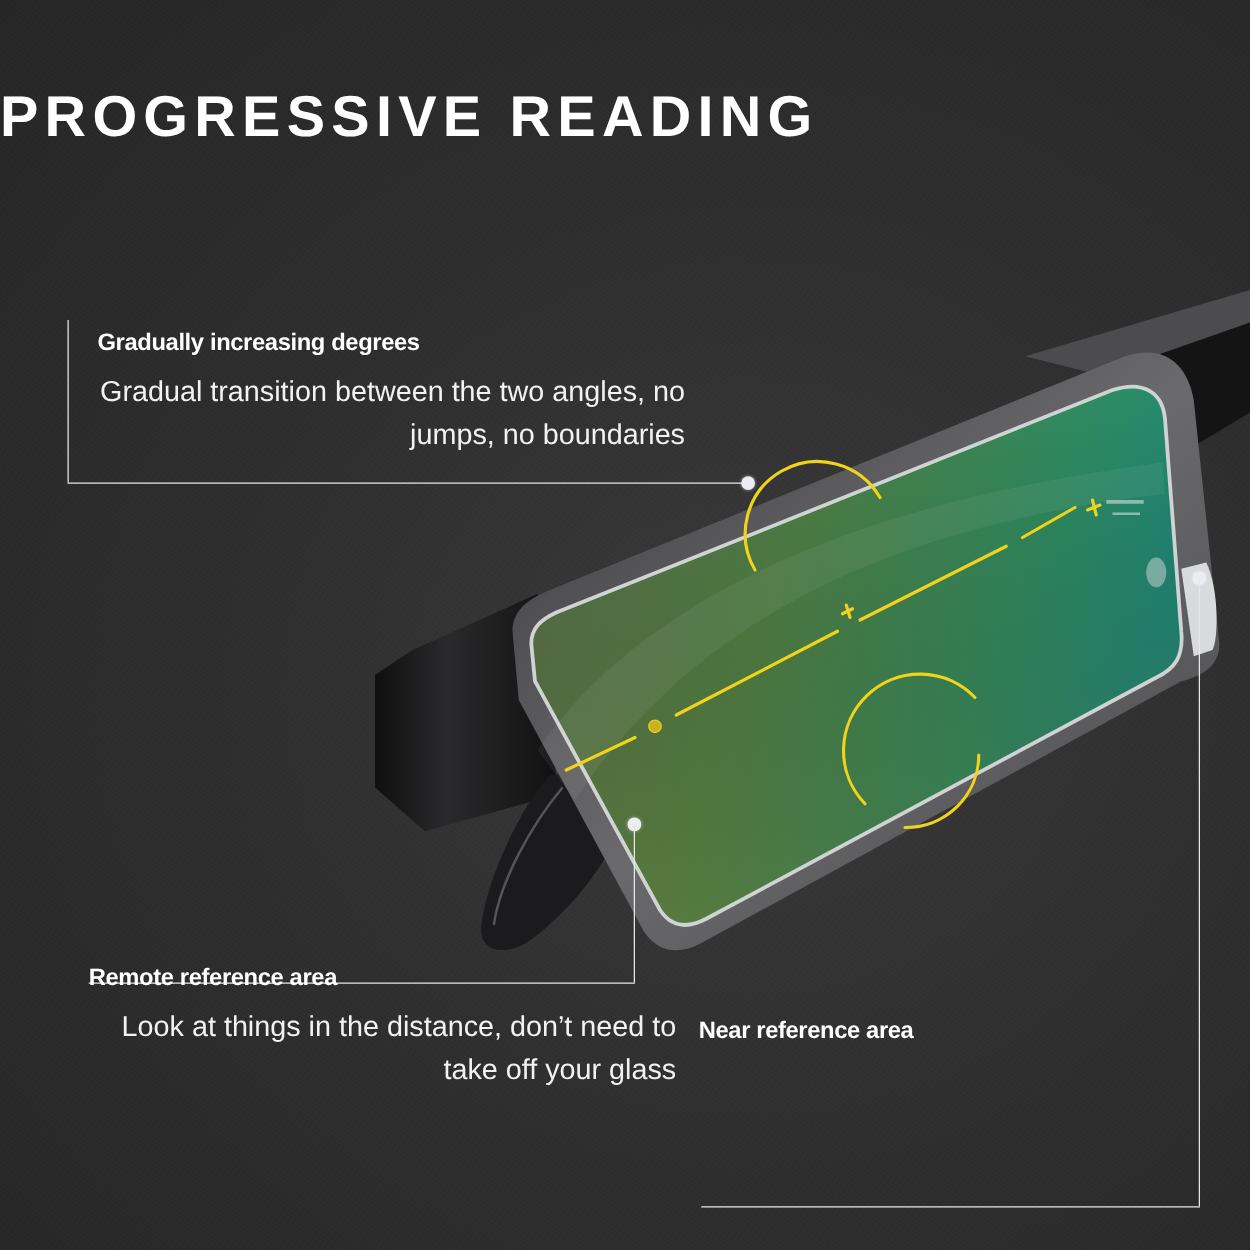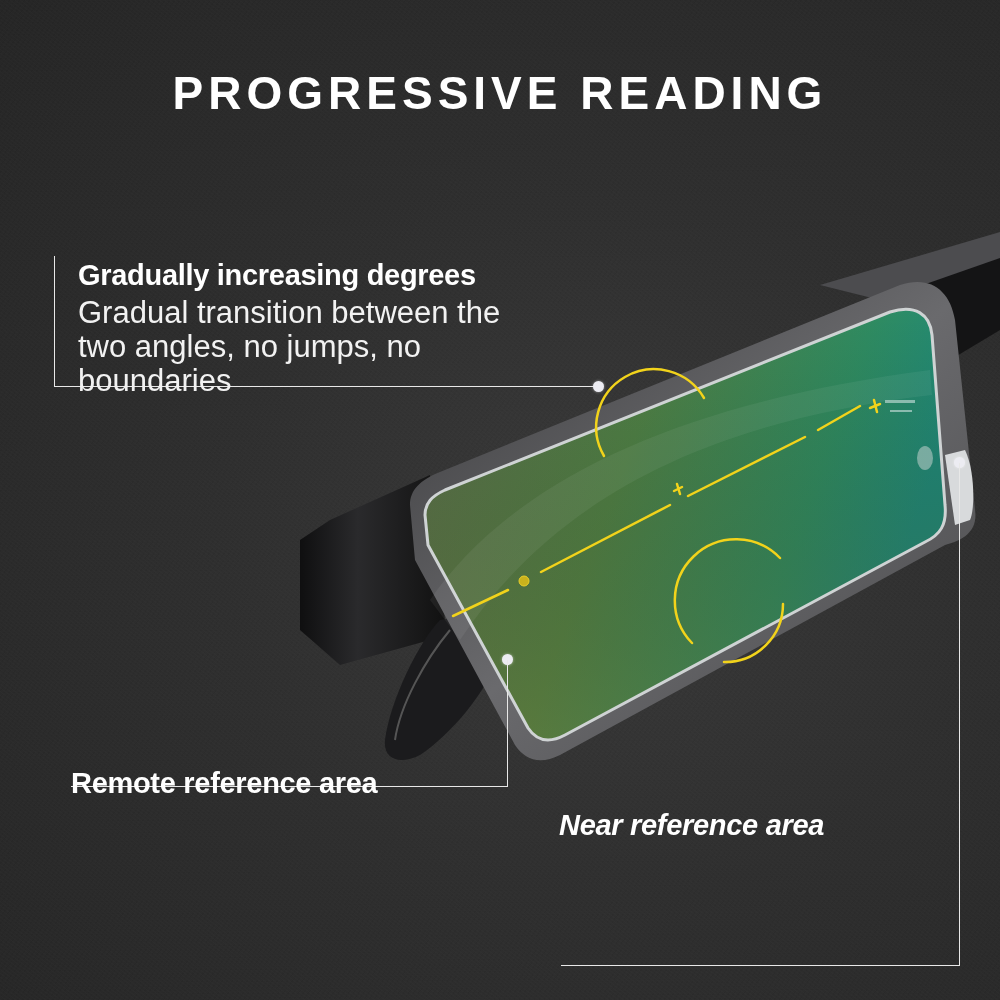--- a/index.html
+++ b/index.html
@@ -15,37 +15,38 @@
       radial-gradient(ellipse at 60% 55%, #3a3a3a 0%, #2f2f2f 45%, #262626 100%);
   }
   .noise {
     position: absolute; inset: 0; opacity: 0.35;
     background-image:
       repeating-linear-gradient(37deg, rgba(255,255,255,0.03) 0 1px, transparent 1px 3px),
       repeating-linear-gradient(-53deg, rgba(0,0,0,0.08) 0 1px, transparent 1px 4px);
   }
   .title {
     position: absolute; left: 0; right: 0; top: 62px;
-    text-align: center; color: #ffffff;
+    color: #ffffff;
     font-weight: 700; font-size: 46px; letter-spacing: 5px; line-height: 62px;
     text-transform: uppercase;
   }
   .scene { position: absolute; left: 0; top: 0; width: 1000px; height: 1000px; }
   .callout { position: absolute; color: #fff; }
   .callout h2 {
-    margin: 0; font-size: 29px; font-weight: 700; letter-spacing: -0.3px;
+    margin: 0; font-size: 19px; font-weight: 700; letter-spacing: -0.3px;
     line-height: 34px;
   }
   .callout p {
-    margin: 4px 0 0 0; font-size: 31px; font-weight: 400; line-height: 34px;
+    margin: 4px 0 0 0; font-size: 23px; font-weight: 400; line-height: 34px;
     color: #f2f2f2;
+    text-align: right;
   }
   .c1 { left: 78px; top: 258px; width: 470px; }
   .c2 { left: 71px; top: 766px; width: 470px; }
-  .c3 { left: 559px; top: 808px; width: 400px; font-style: italic; }
+  .c3 { left: 559px; top: 808px; width: 400px; }
   .line { position: absolute; background: #e8e8e8; }
   .dot {
     position: absolute; width: 11px; height: 11px; border-radius: 50%;
     background: #ececf2; box-shadow: 0 0 3px rgba(255,255,255,0.5);
   }
 </style>
 </head>
 <body>
 
 <div class="bg"></div>
@@ -128,20 +129,21 @@
 <div class="callout c1">
   <h2>Gradually increasing degrees</h2>
   <p>Gradual transition between the two angles, no jumps, no boundaries</p>
 </div>
 
 <div class="dot" style="left:502px; top:654px;"></div>
 <div class="line" style="left:507px; top:660px; width:1px; height:126px;"></div>
 <div class="line" style="left:71px; top:786px; width:437px; height:1px;"></div>
 <div class="callout c2">
   <h2>Remote reference area</h2>
+  <p>Look at things in the distance, don’t need to take off your glass</p>
 </div>
 
 <div class="dot" style="left:954px; top:457px;"></div>
 <div class="line" style="left:959px; top:463px; width:1px; height:502px;"></div>
 <div class="line" style="left:561px; top:965px; width:399px; height:1px;"></div>
 <div class="callout c3">
   <h2>Near reference area</h2>
 </div>
 
 </body></html>

